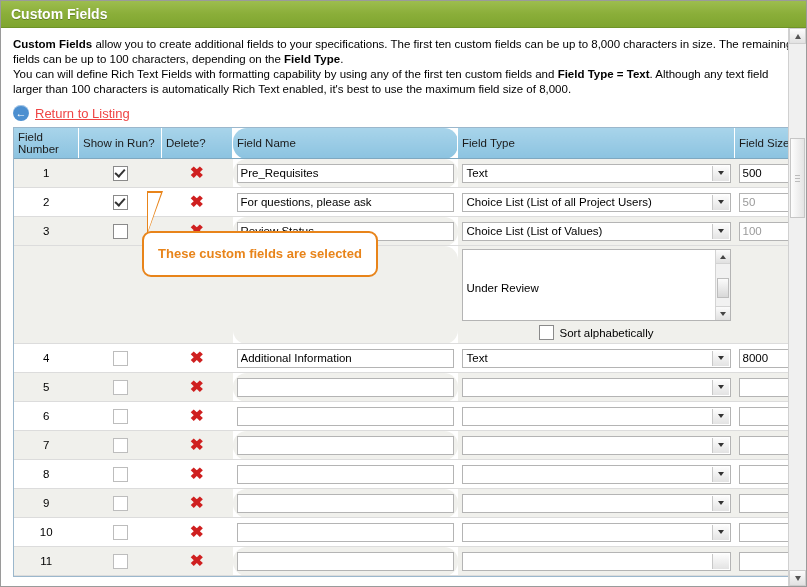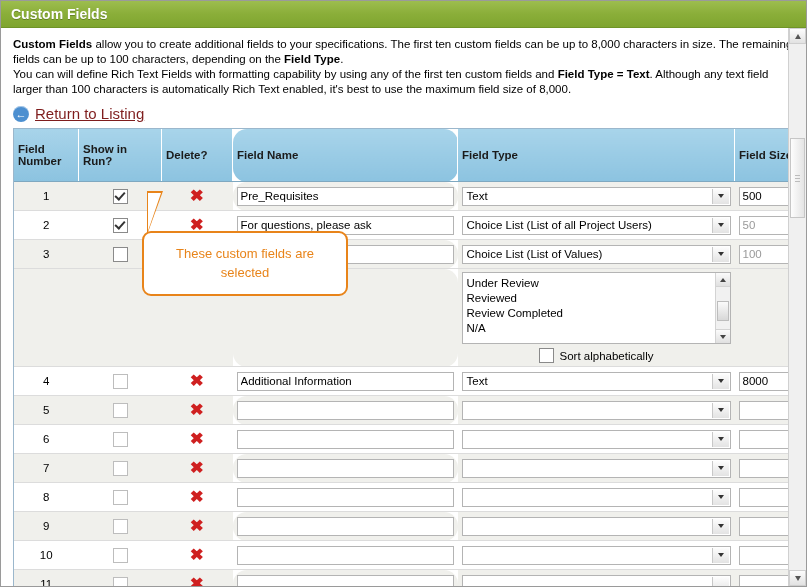--- a/index.html
+++ b/index.html
@@ -60,46 +60,46 @@
     display: inline-flex;
     align-items: center;
     justify-content: center;
     color: #fff;
     font-size: 11px;
     line-height: 16px;
     margin-right: 6px;
     box-shadow: inset 0 1px 0 rgba(255,255,255,0.5);
   }
   .return-link {
-    color: #7f1d1d;
+    color: #ef4444;
     text-decoration: underline;
-    font-size: 15px;
+    font-size: 13px;
     cursor: pointer;
   }
 
   
   .grid-wrap {
     position: relative;
     margin: 0 12px 0 12px;
     border: 1px solid #9bb7cc;
     border-right: none;
   }
   table.grid {
     border-collapse: collapse;
     width: 100%;
     table-layout: fixed;
   }
   table.grid th {
     background: linear-gradient(to bottom, #a8d4ea 0%, #8cc3e0 100%);
     border-right: 1px solid #ffffff;
     border-bottom: 1px solid #7fa8c0;
     font-size: 11.5px;
-    font-weight: bold;
+    font-weight: normal;
     text-align: left;
-    padding: 14px 4px;
+    padding: 3px 4px;
     color: #1b1b1b;
     height: 16px;
   }
   table.grid td {
     border-bottom: 1px solid #dcdcdc;
     padding: 3px 4px;
     vertical-align: middle;
     height: 22px;
   }
   tr.alt td { background: #f0f0ec; }
@@ -198,20 +198,21 @@
     height: 72px;
     box-sizing: border-box;
     overflow: hidden;
     padding: 3px 16px 3px 4px;
   }
   .listbox .opt {
     font-size: 11.5px;
     line-height: 15px;
     color: #000;
     white-space: nowrap;
+    margin-top: 28px;
   }
   .lb-scroll {
     position: absolute;
     top: 0; right: 0;
     width: 14px; height: 100%;
     background: #f1f1f1;
     border-left: 1px solid #d3d3d3;
   }
   .lb-scroll .arr {
     height: 13px;
@@ -235,31 +236,32 @@
     padding-top: 4px;
     font-size: 11.5px;
   }
   .sortrow .chk { margin-right: 6px; }
 
   
   .callout {
     position: absolute;
     left: 141px;
     top: 230px;
-    width: 206px;
+    width: 236px;
     border: 2px solid #e8841a;
     border-radius: 9px;
     background: #ffffff;
     color: #e8841a;
     font-size: 13px;
     text-align: center;
     line-height: 19px;
     padding: 11px 8px 12px 8px;
     box-sizing: border-box;
     z-index: 30;
+    font-weight: bold;
   }
   .callout-tail {
     position: absolute;
     left: 146px;
     top: 190px;
     width: 0; height: 0;
     border-left: 16px solid #e8841a;
     border-bottom: 44px solid transparent;
     z-index: 29;
   }

